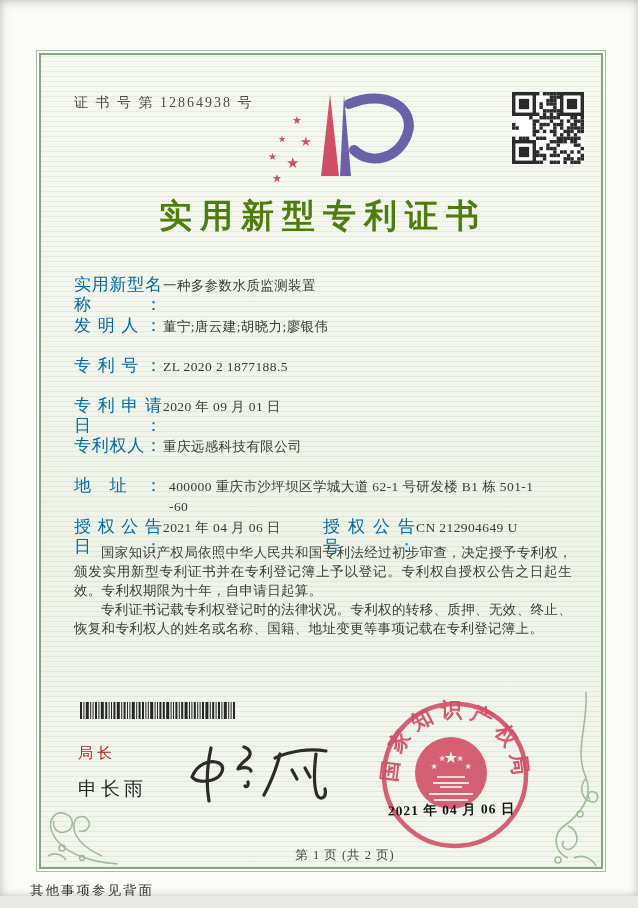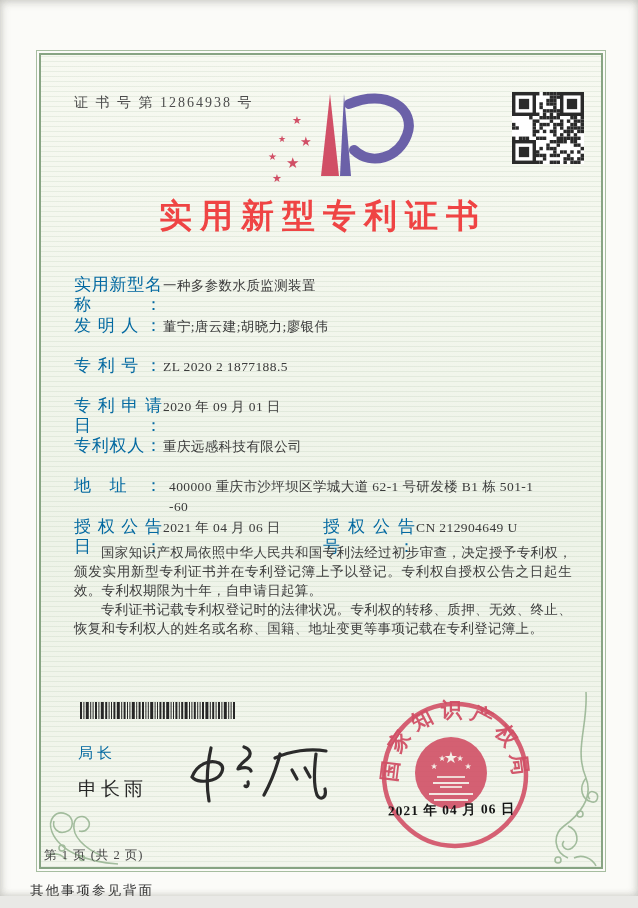--- a/index.html
+++ b/index.html
@@ -22,43 +22,43 @@
     background-image:
       repeating-linear-gradient(0deg, rgba(125,160,122,.13) 0px, rgba(125,160,122,.13) 1px, transparent 1px, transparent 5px),
       linear-gradient(180deg,#f7f9f1 0%,#eef3e8 60%,#f3f6ed 100%);
   }
   .abs{position:absolute;z-index:2;}
   .cert-number{left:74px;top:94px;font-size:14px;letter-spacing:2px;color:#4c4c4c;}
   .logo{left:260px;top:88px;width:164px;height:102px;}
   .qr{left:512px;top:92px;width:72px;height:72px;background:#fff;}
   .title{
     left:0;right:0;top:194px;text-align:center;font-size:33px;font-weight:bold;
-    letter-spacing:8px;text-indent:8px;color:#ef4444;
+    letter-spacing:8px;text-indent:8px;color:#4d7c0f;
   }
   .frow{position:absolute;left:74px;display:flex;font-size:13.5px;color:#3b3b3b;z-index:2;line-height:20px;}
   .flabel{
     display:inline-block;width:88px;flex:none;font-size:17px;
     text-align:justify;text-align-last:justify;color:#0369a1;font-family:Liberation Mono, monospace;
   }
   .fvalue{margin-left:1px;letter-spacing:.4px;}
   .fvalue-wrap{margin-left:7px;width:414px;letter-spacing:.4px;}
   .fvalue-mid{margin-left:1px;width:160px;letter-spacing:.4px;flex:none;}
   .paras{left:74px;top:543px;width:498px;font-size:13.5px;line-height:19px;
     text-align:justify;color:#3d3d3d;letter-spacing:.3px;}
   .paras p{margin:0;text-indent:2em;}
   .barcode{left:80px;top:702px;width:158px;height:17px;}
   .officer-title{left:78px;top:744px;font-family:"Liberation Sans","DejaVu Sans",sans-serif;
-    font-size:15px;letter-spacing:4px;color:#0369a1;}
+    font-size:15px;letter-spacing:4px;color:#b91c1c;}
   .officer-name{left:78px;top:776px;font-family:"Liberation Sans","DejaVu Sans",sans-serif;
     font-size:19px;letter-spacing:4px;color:#262626;}
   .signature{left:178px;top:722px;width:160px;height:100px;}
   .seal{left:377px;top:697px;width:156px;height:156px;z-index:3;}
   .seal-date{left:388px;top:801px;width:150px;z-index:4;font-size:13.5px;font-weight:bold;
     color:#151515;letter-spacing:1px;transform:rotate(-1.2deg);}
-  .page-num{left:44px;right:0;top:847px;text-align:left;font-size:12.5px;color:#454545;letter-spacing:1px;}
+  .page-num{left:52px;right:0;top:847px;text-align:center;font-size:12.5px;color:#454545;letter-spacing:1px;}
   .back-note{left:30px;right:0;top:882px;text-align:left;font-size:13.5px;color:#333;letter-spacing:2px;z-index:2;}
   .flourish{z-index:1;opacity:.8;}
   svg{display:block;}
 </style>
 </head>
 <body>
 
 <div class="page">
 
   <div class="frame">

